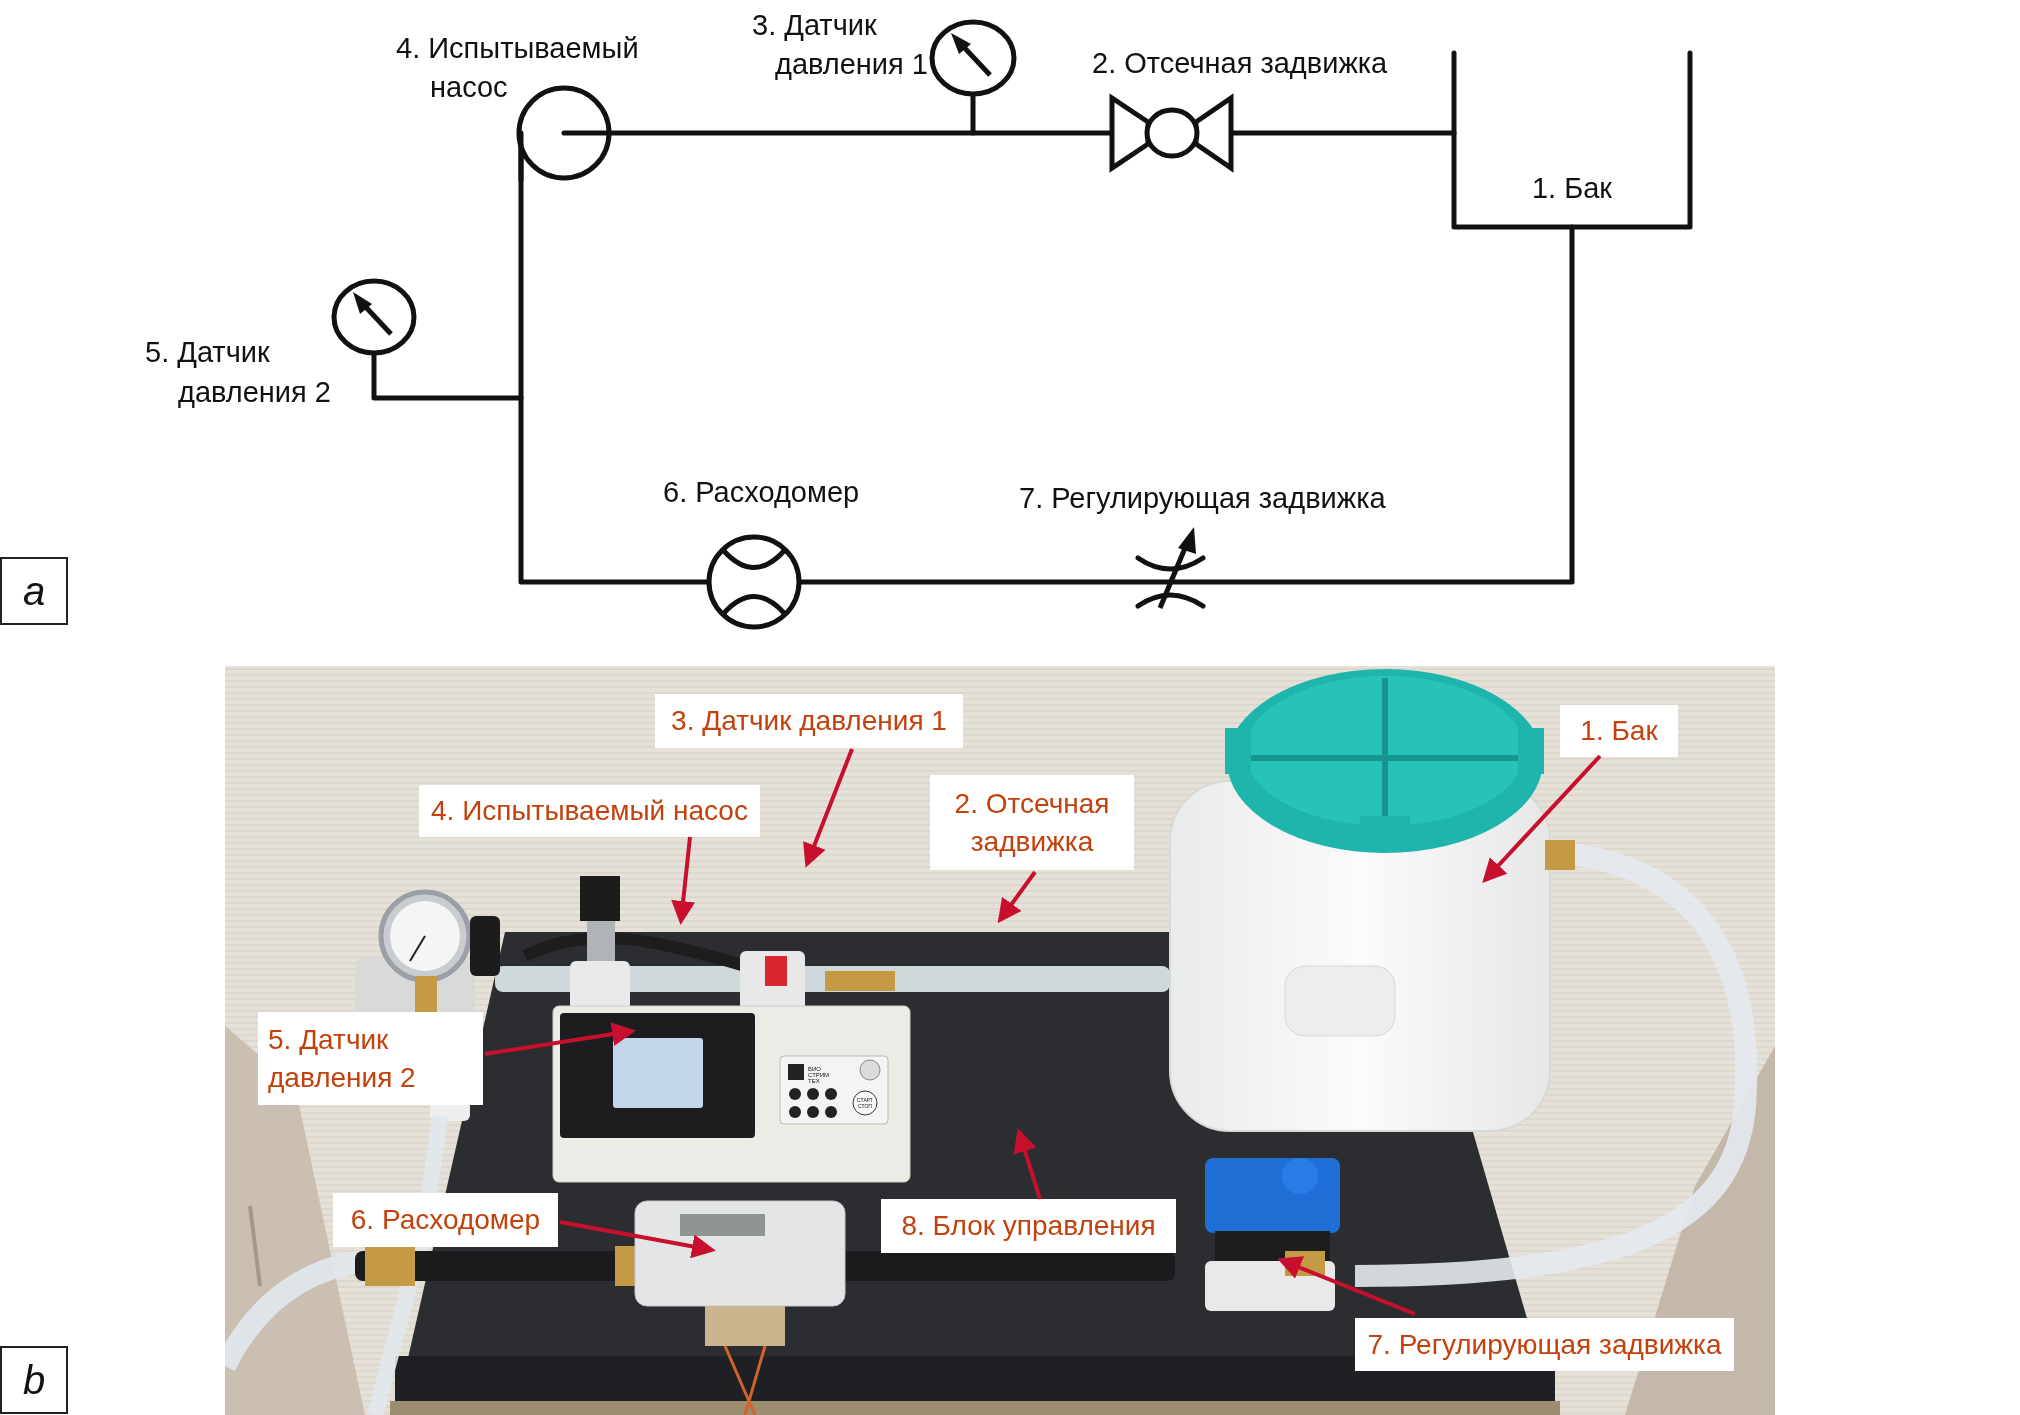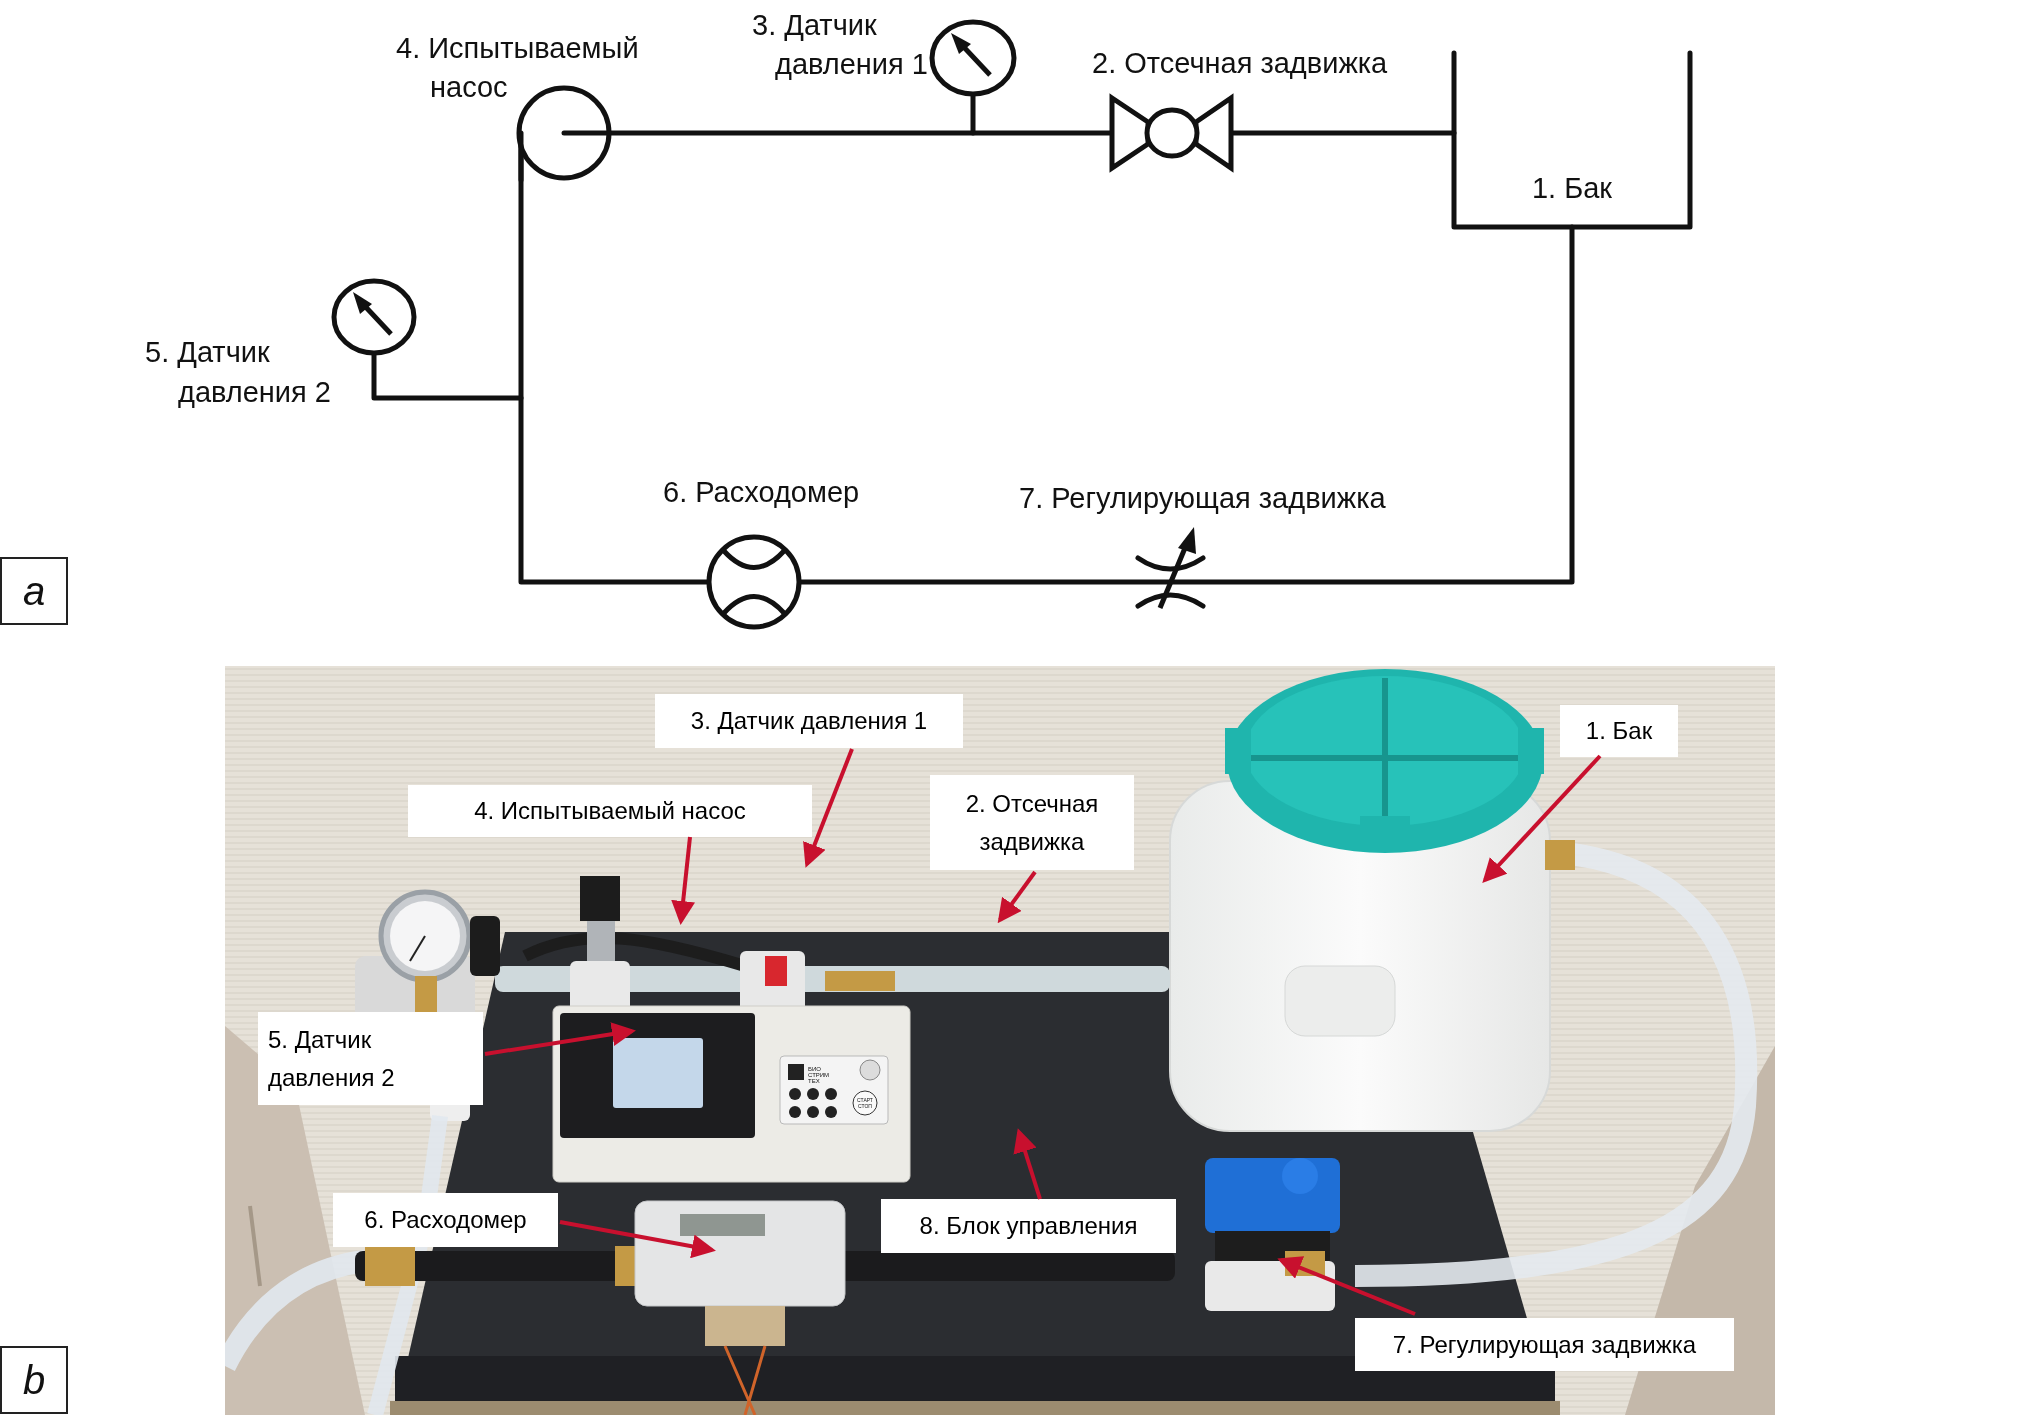--- a/index.html
+++ b/index.html
@@ -9,21 +9,21 @@
                  box-sizing:border-box; background:#fff; display:flex; align-items:center;
                  justify-content:center; font-style:italic; font-size:40px; color:#111; }
   #scheme { position:absolute; left:0; top:0; }
   #scheme text { font-family:"Liberation Sans", "DejaVu Sans", sans-serif; font-size:29px;
                  fill:#111; }
   .pipe { stroke:#111; stroke-width:5; fill:none; stroke-linecap:round; stroke-linejoin:round; }
   .sym { stroke:#111; stroke-width:5; fill:#fff; }
   #photo { position:absolute; left:225px; top:666px; width:1550px; height:749px; overflow:hidden;
            background:#e5e0d7; }
   #photo svg { position:absolute; left:0; top:0; }
-  .callout { position:absolute; background:#ffffff; color:#000000; font-size:24px;
+  .callout { position:absolute; background:#ffffff; color:#c2410c; font-size:28px;
              display:flex; align-items:center; justify-content:center; text-align:center;
              line-height:38px; box-sizing:border-box; padding:0 10px; white-space:pre-line; }
   #arrows { position:absolute; left:0; top:0; pointer-events:none; }
 </style>
 </head>
 <body>
 
 <div class="panel-label" style="left:0;top:557px;">a</div>
 <div class="panel-label" style="left:0;top:1346px;">b</div>
 
@@ -195,21 +195,21 @@
       <rect x="980" y="595" width="130" height="50" rx="6" fill="#e9e9e9"></rect>
       <rect x="1060" y="585" width="40" height="25" fill="#c49a45"></rect>
     </g>
   </svg>
 </div>
 
 <div class="callout" style="left:1560px;top:705px;width:118px;height:52px;">1. Бак</div>
 <div class="callout" style="left:930px;top:775px;width:204px;height:95px;">2. Отсечная
 задвижка</div>
 <div class="callout" style="left:655px;top:694px;width:308px;height:54px;">3. Датчик давления 1</div>
-<div class="callout" style="left:408px;top:785px;width:404px;height:52px;">4. Испытываемый насос</div>
+<div class="callout" style="left:419px;top:785px;width:341px;height:52px;">4. Испытываемый насос</div>
 <div class="callout" style="left:258px;top:1012px;width:225px;height:93px;justify-content:flex-start;text-align:left;">5. Датчик
    давления 2</div>
 <div class="callout" style="left:333px;top:1193px;width:225px;height:54px;">6. Расходомер</div>
 <div class="callout" style="left:881px;top:1199px;width:295px;height:54px;text-align:center;">8.  Блок управления</div>
 <div class="callout" style="left:1355px;top:1318px;width:379px;height:53px;">7. Регулирующая задвижка</div>
 
 <svg id="arrows" width="2020" height="1415">
   <defs>
     <marker id="ah" markerWidth="6" markerHeight="6" refX="5" refY="3" orient="auto" markerUnits="strokeWidth">
       <polygon points="0,0 6,3 0,6" fill="#c8102e"></polygon>

